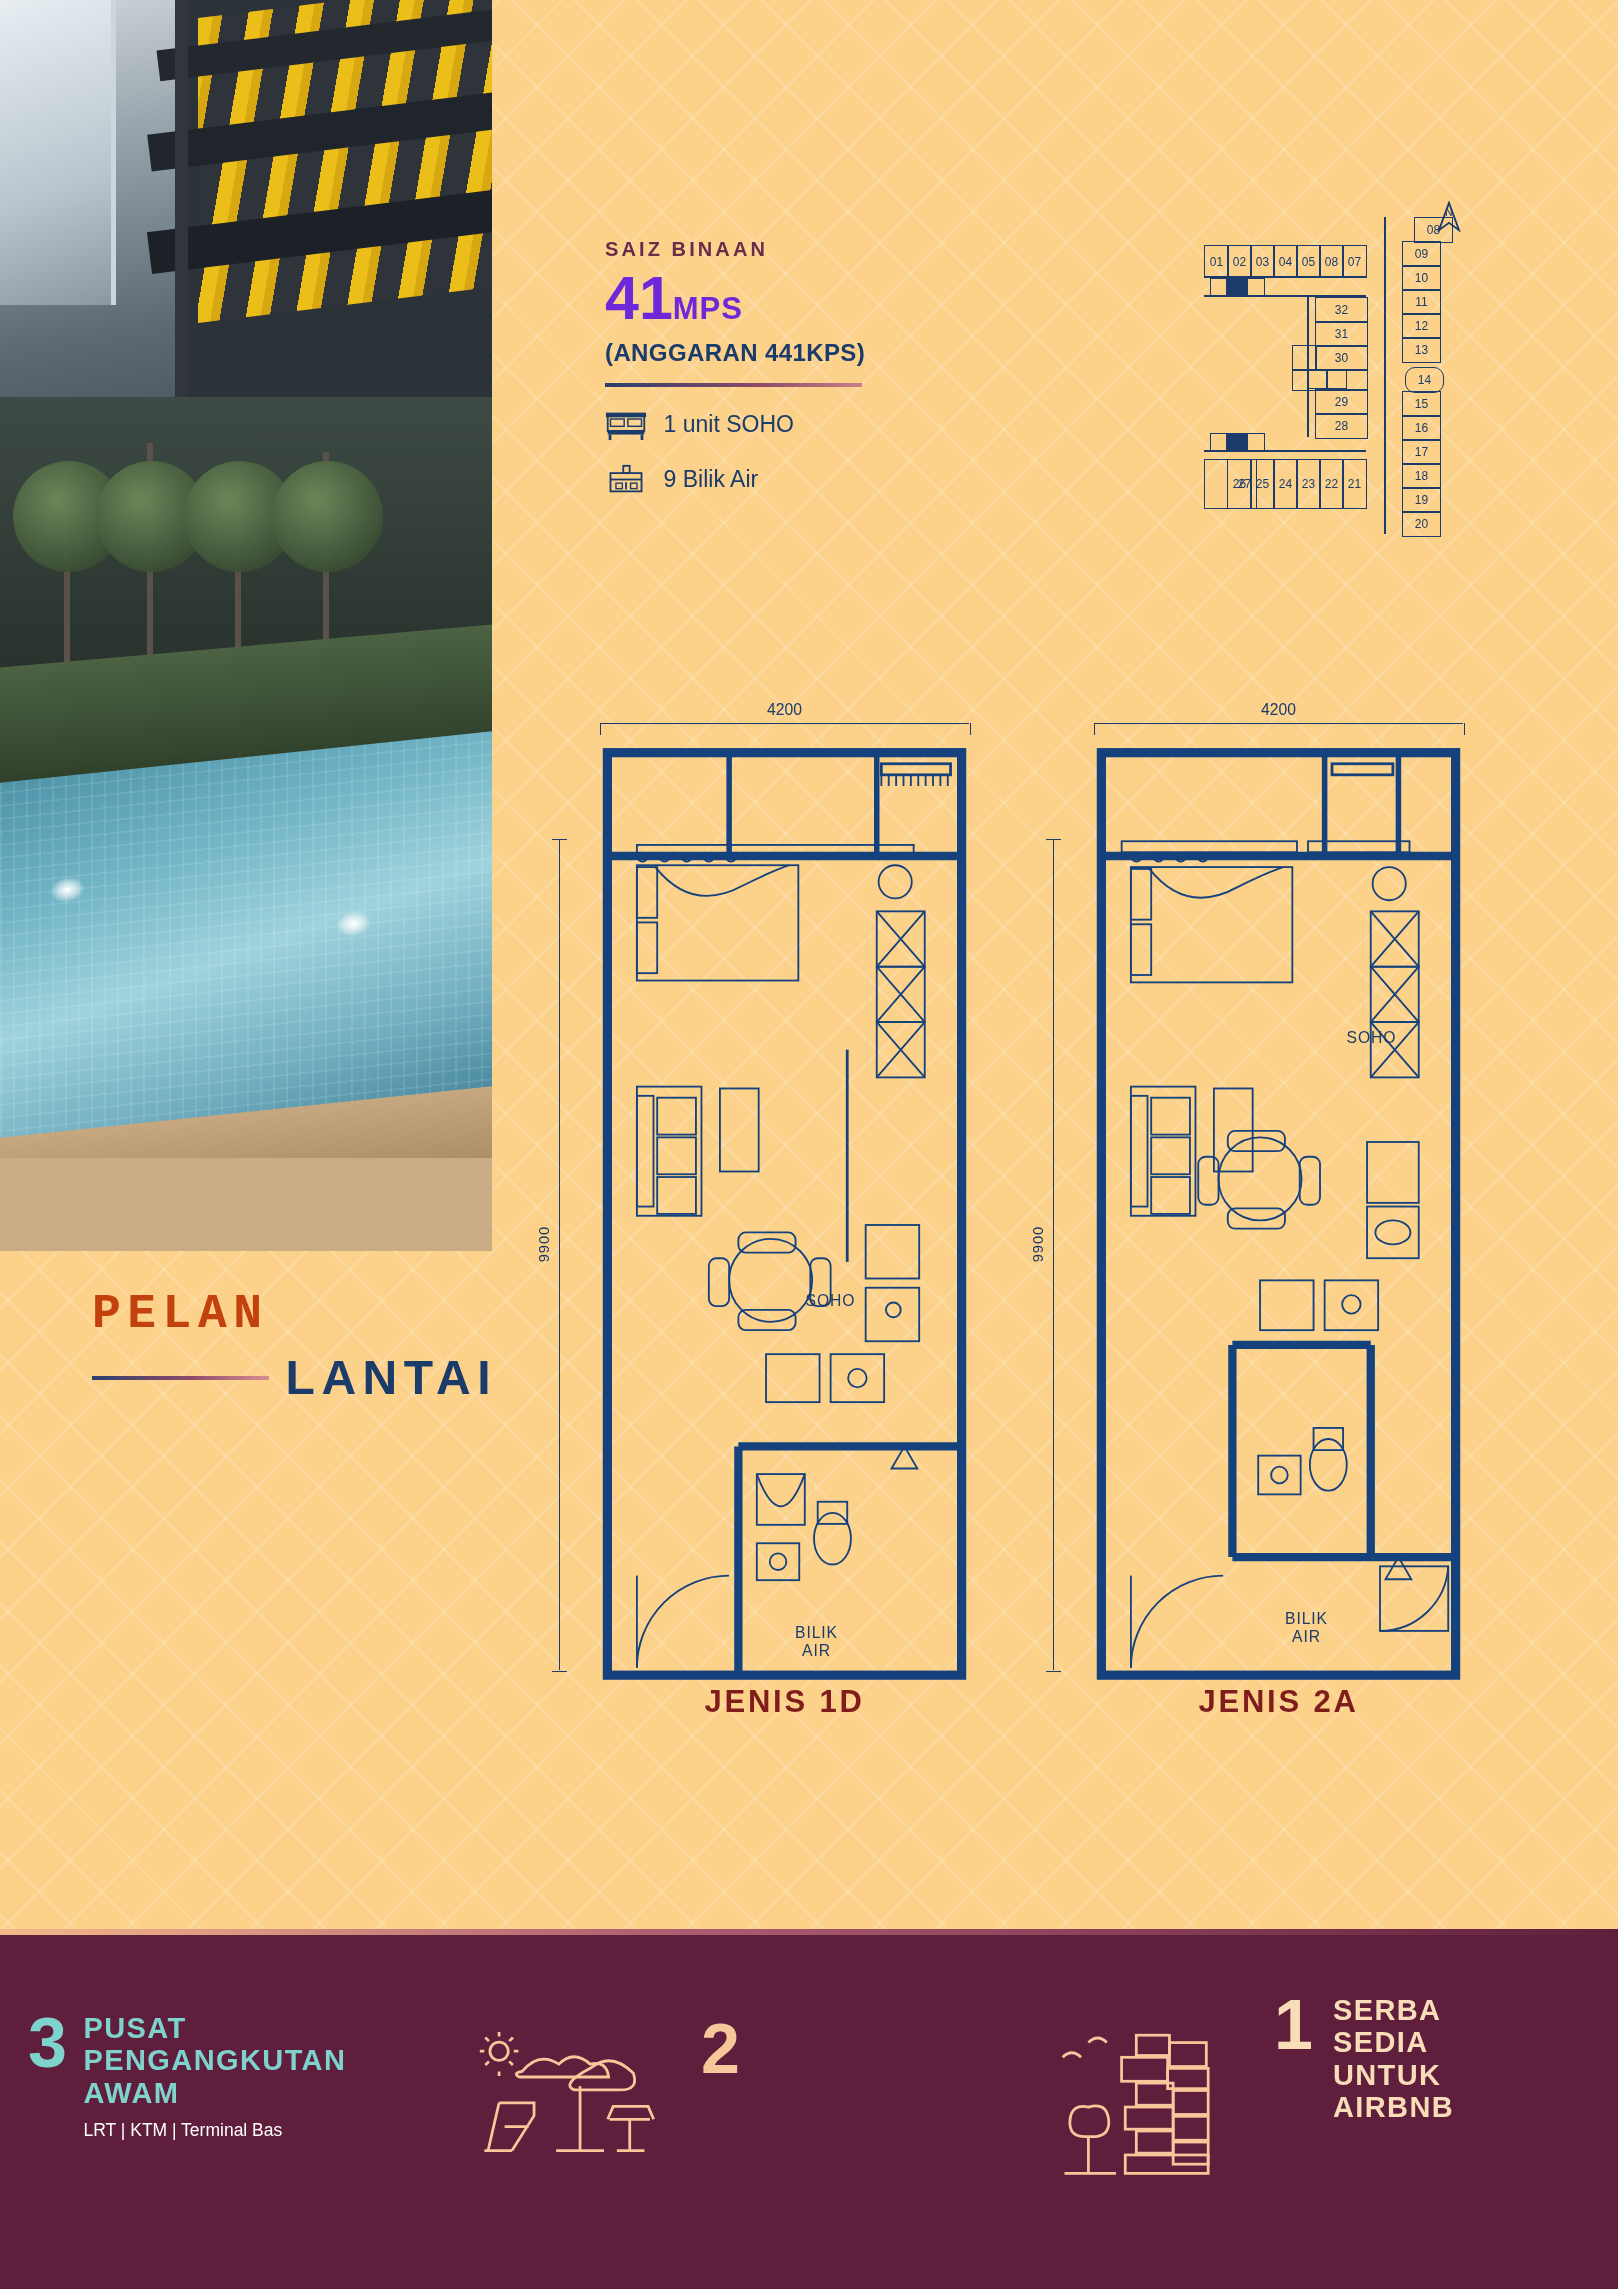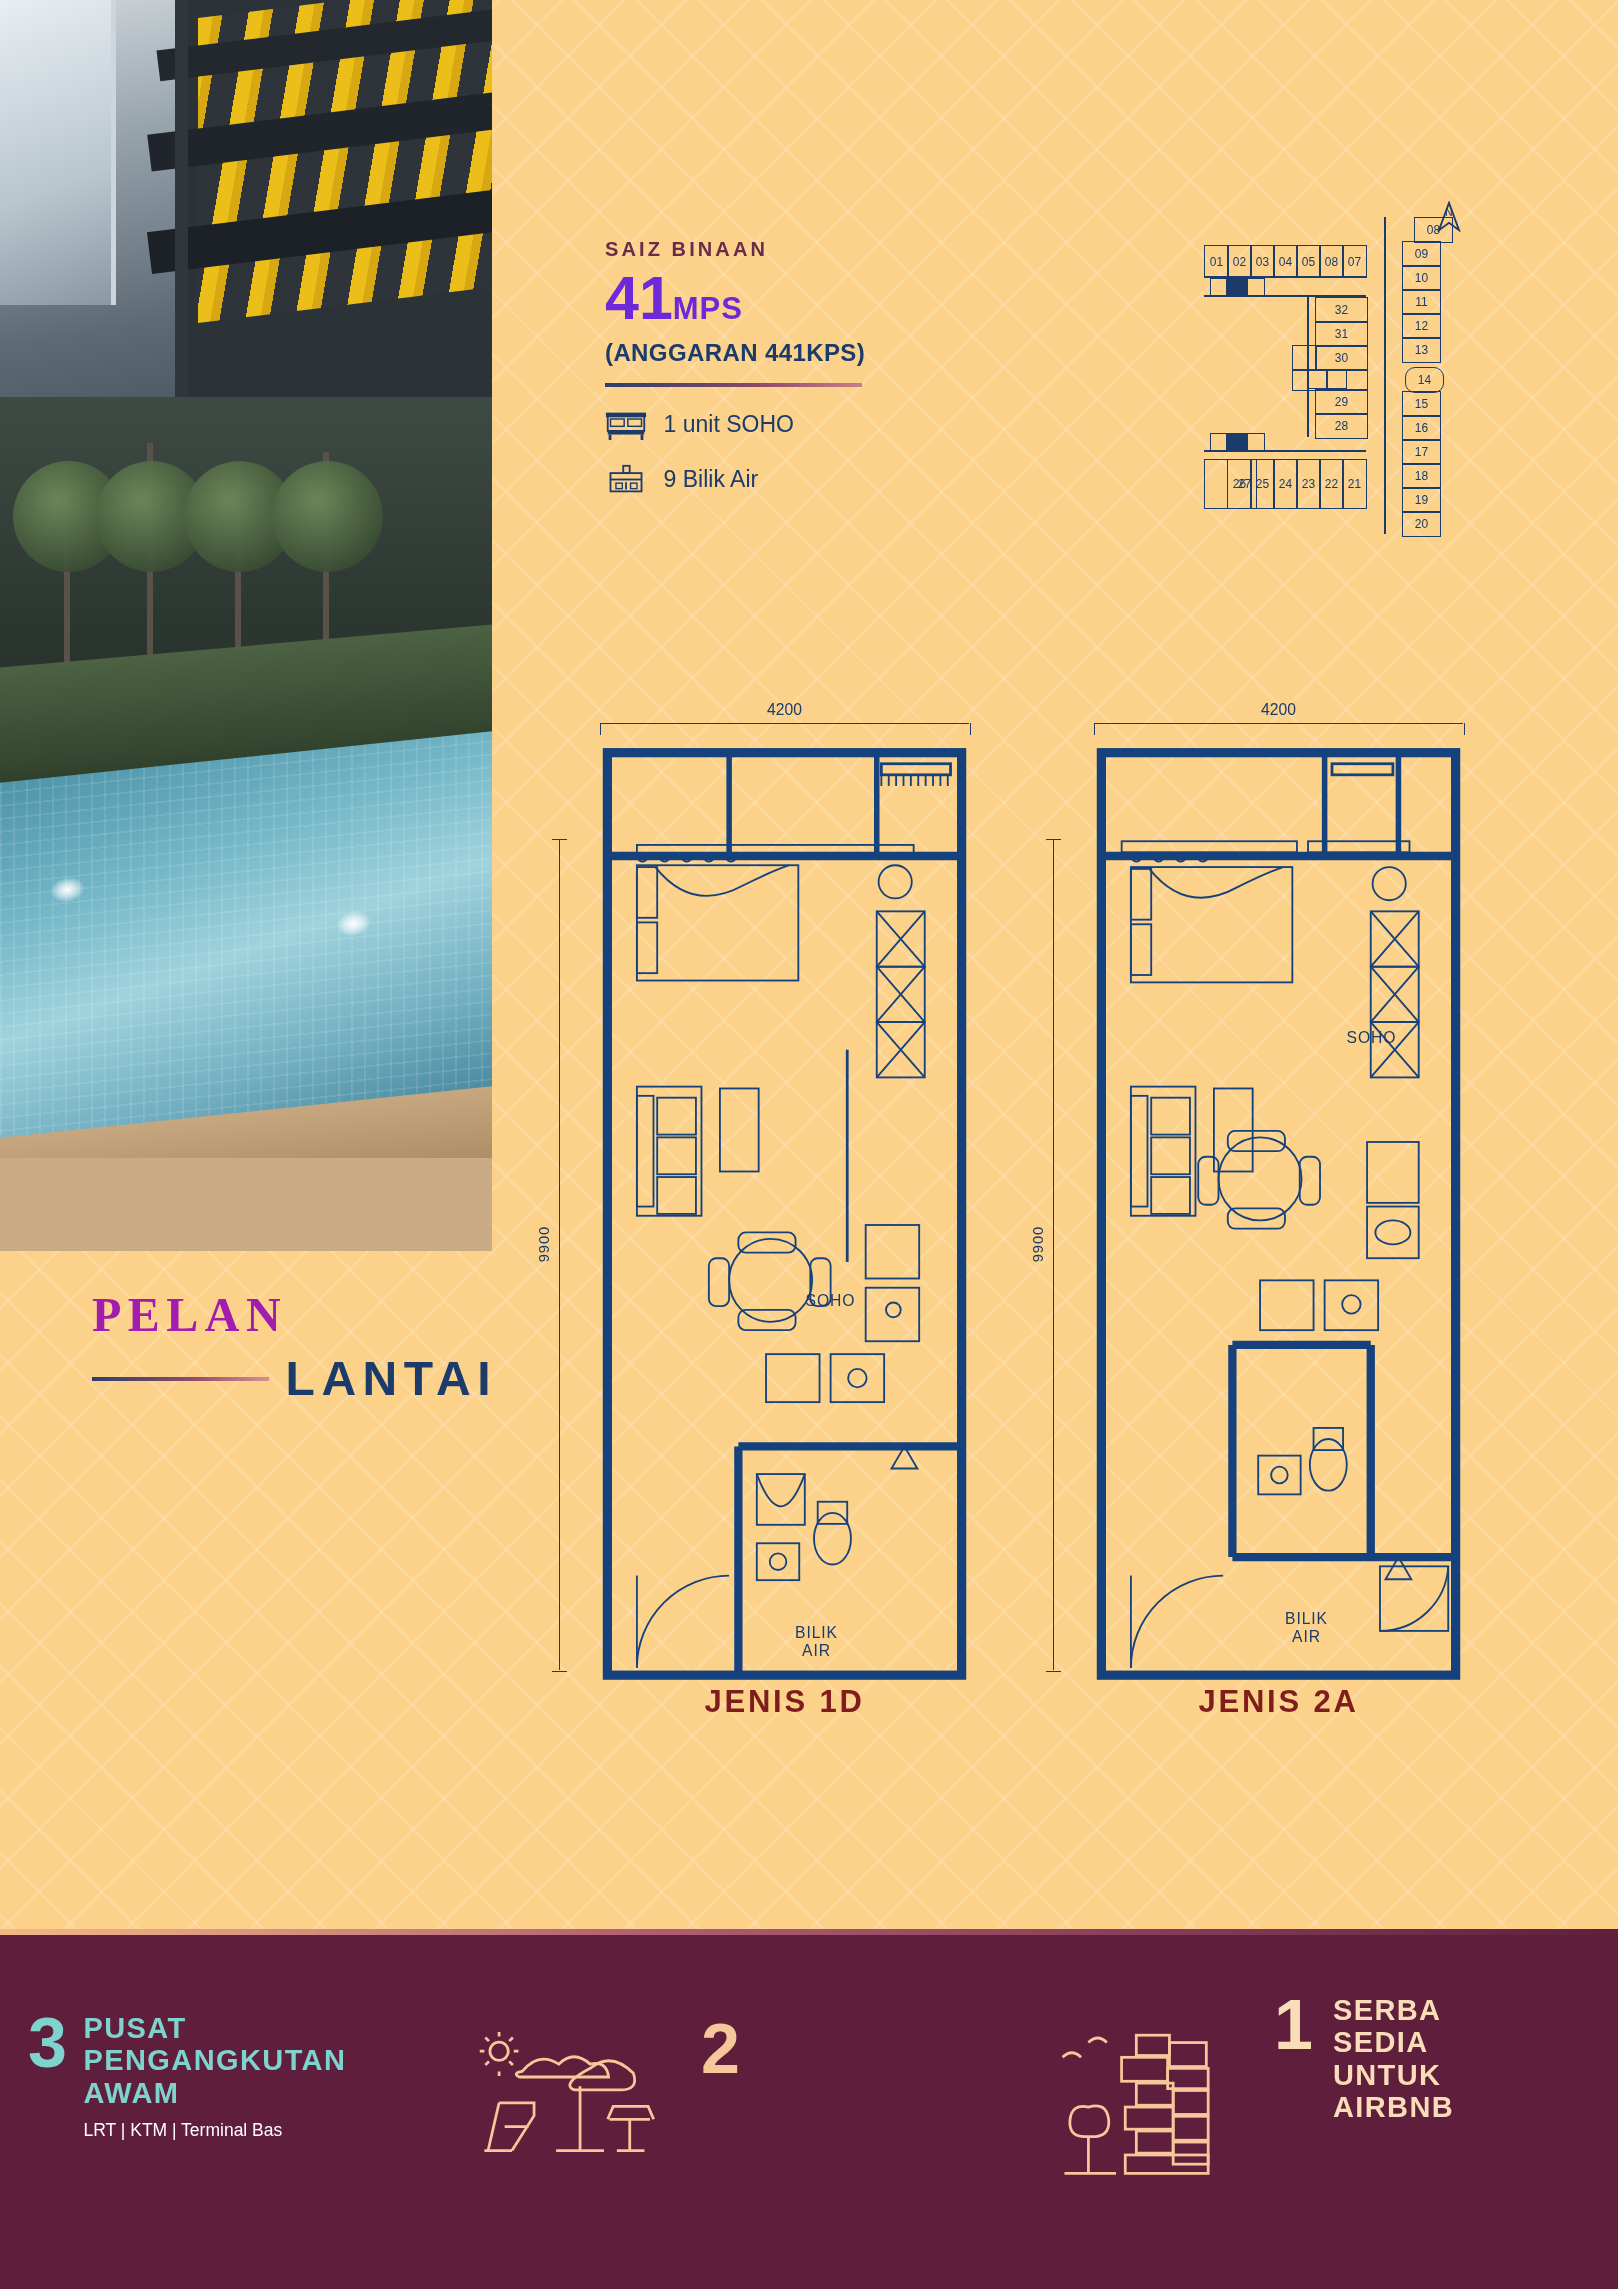--- a/index.html
+++ b/index.html
@@ -117,22 +117,22 @@
   
   .pelan-wrap {
     position: absolute;
     left: 92px; top: 1287px;
     width: 406px;
   }
   .pelan-word {
     font-size: 48px;
     letter-spacing: 6.5px;
     font-weight: bold;
-    color: #a21caf;
-    font-family: Liberation Serif, serif;
+    color: #c2410c;
+    font-family: Liberation Mono, monospace;
   }
   .pelan-row2 {
     display: flex; align-items: center; gap: 16.6px; margin-top: 9.2px;
   }
   .pelan-rule {
     width: 177px; height: 3.7px;
     background: linear-gradient(90deg, #2b3f6e 0%, #8c4a6a 55%, #d98f8f 100%);
   }
   .lantai-word {
     font-size: 48px;

